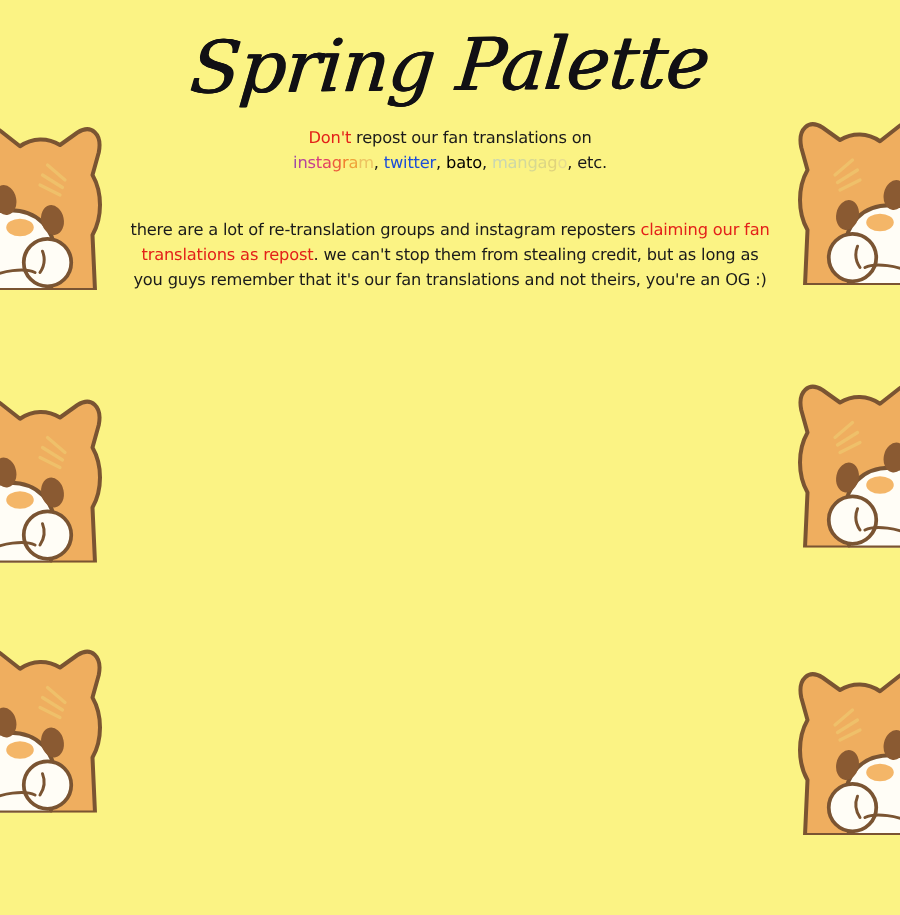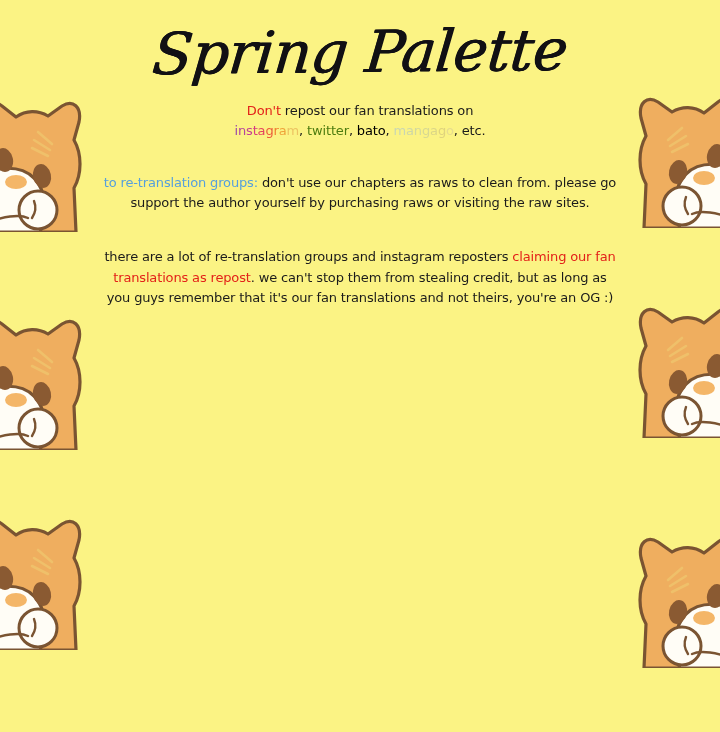--- a/index.html
+++ b/index.html
@@ -74,21 +74,21 @@
   }
 
   #p1 { margin-top:2px;  }
   #p2 { margin-top:30px; }
   #p3 { margin-top:32px; }
   #p4 { margin-top:34px; }
 
   
   .red       { color:#E32119; }
   .blue-head { color:#57A0DC; }
-  .twitter   { color:#4d7c0f; }
+  .twitter   { color:#1d4ed8; }
   .bato      { color:#000000; }
 
   
   .ig span { }
   .ig .l1 { color:#9B4AA8; }
   .ig .l2 { color:#B3459E; }
   .ig .l3 { color:#C54093; }
   .ig .l4 { color:#D73C7F; }
   .ig .l5 { color:#E4425F; }
   .ig .l6 { color:#EC5B3C; }
@@ -271,22 +271,19 @@
   <div id="content">
 
     <div id="title">Spring Palette</div>
 
     <div class="para" id="p1">
       <span class="red">Don't</span><span> repost our fan translations on</span><br>
       <span class="ig"><span class="l1">i</span><span class="l2">n</span><span class="l3">s</span><span class="l4">t</span><span class="l5">a</span><span class="l6">g</span><span class="l7">r</span><span class="l8">a</span><span class="l9">m</span></span><span class="punct">, </span><span class="twitter">twitter</span><span class="punct">, </span><span class="bato">bato</span><span class="punct">, </span><span class="mg"><span class="m1">m</span><span class="m2">a</span><span class="m3">n</span><span class="m4">g</span><span class="m5">a</span><span class="m6">g</span><span class="m7">o</span></span><span class="punct">, etc.</span><br>
     </div>
 
 
-    <div class="para" id="p3">
-      <span class="blue-head">to re-translation groups:</span><span> don't use our chapters as raws to clean from. please go support the author yourself by purchasing raws or visiting the raw sites.</span>
-    </div>
 
     <div class="para" id="p4">
       <span>there are a lot of re-translation groups and instagram reposters </span><span class="red">claiming our fan translations as repost</span><span>. we can't stop them from stealing credit, but as long as you guys remember that it's our fan translations and not theirs, you're an OG :)</span>
     </div>
 
   </div>
 </div>
 
 </body></html>

